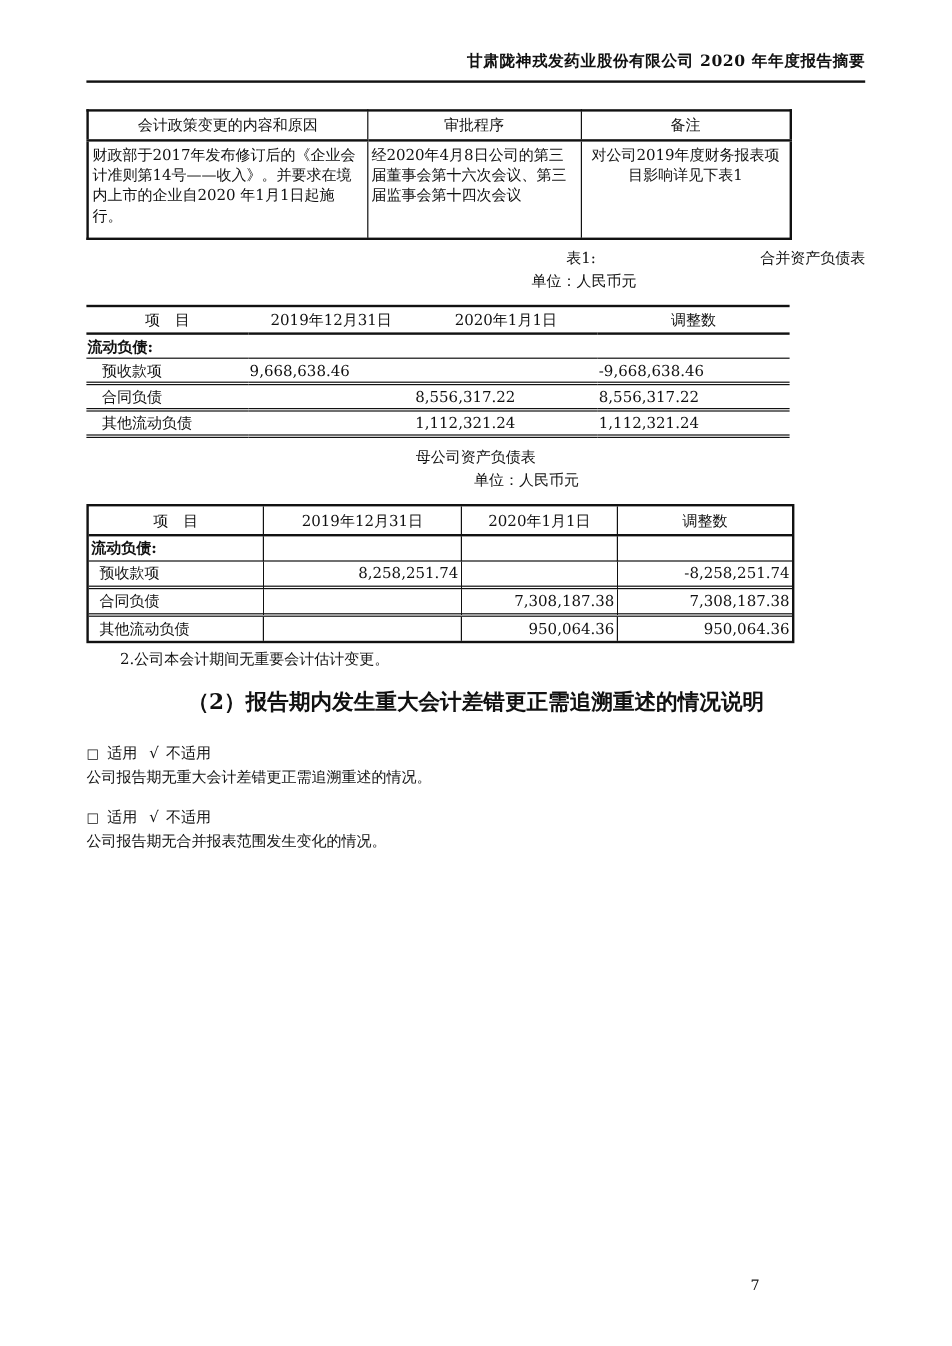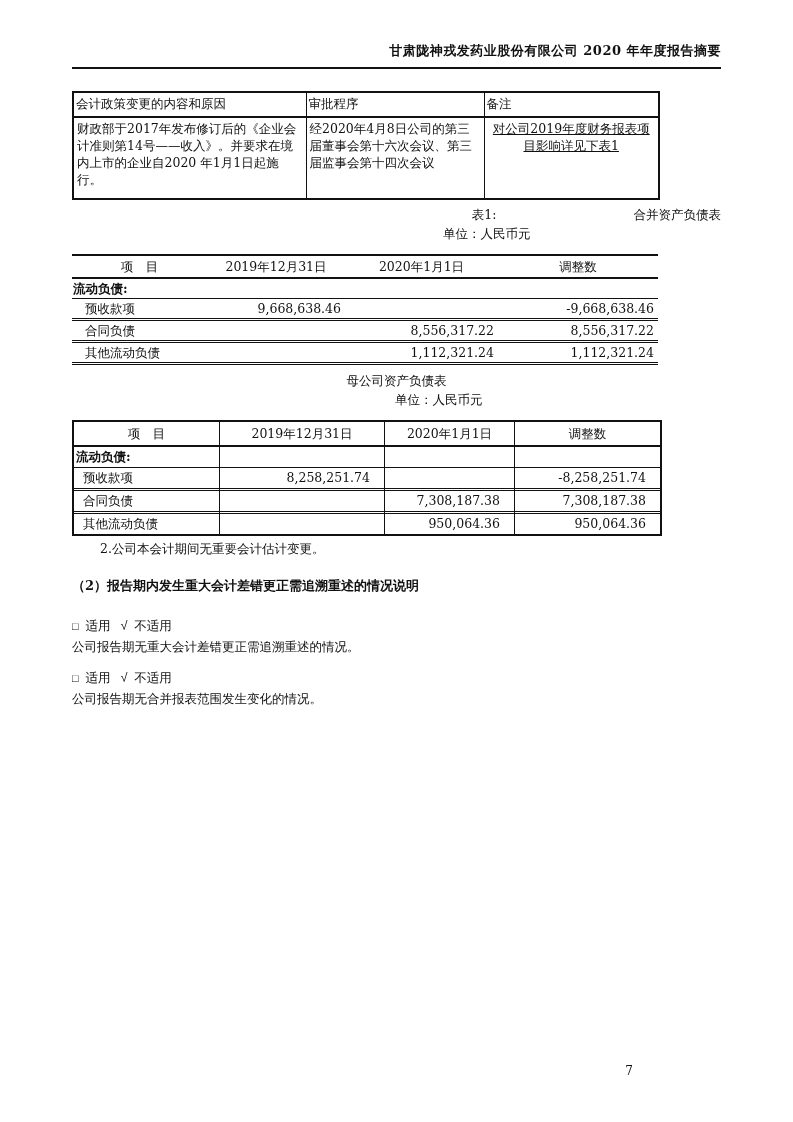--- a/index.html
+++ b/index.html
@@ -31,31 +31,31 @@
     border-collapse: collapse;
     border: 2px solid #111;
     font-size: 12.5px;
     table-layout: fixed;
   }
   .policy-table th {
     border: 1px solid #111;
     border-bottom: 2px solid #111;
     font-weight: normal;
     height: 23px;
-    text-align: left;
+    text-align: center;
     padding: 0 2px;
   }
   .policy-table td {
     border: 1px solid #111;
     vertical-align: top;
     padding: 2px 3px;
     line-height: 17px;
     height: 76px;
   }
-  .policy-table td.center { text-align: center; text-decoration: underline; }
+  .policy-table td.center { text-align: center; }
 
   
   .caption-row { margin-top: 6px; font-size: 12.5px; line-height: 17px; text-align: right; }
   .caption-row .tbl-label { margin-left: 28px; }
   .caption-row .tbl-title { margin-left: 133px; }
   .unit-line1 { margin-left: 371px; margin-top: 2px; font-size: 12.5px; line-height: 17px; }
   .parent-caption { margin-top: 8px; text-align: center; font-size: 12.5px; line-height: 16px; }
   .unit-line2 { margin-left: 323px; margin-top: 2px; font-size: 12.5px; line-height: 17px; }
 
   
@@ -73,21 +73,21 @@
     text-align: center;
     height: 19px;
     border-bottom: 2px solid #111;
     line-height: 19px;
   }
   .fin-table td { height: 17px; line-height: 17px; }
   .fin-table tr.r-section td { border-bottom: 1px solid #111; font-weight: bold; }
   .fin-table tr.r-data td { border-bottom: 3px double #111; }
   .fin-table .lbl { text-align: left; padding-left: 13px; }
   .fin-table .lbl-flush { text-align: left; padding-left: 1px; }
-  .fin-table .num { text-align: right; padding-right: 4px; }
+  .fin-table .num { padding-right: 4px; }
 
   
   .grid-table {
     width: 586px;
     margin-top: 12px;
     border-collapse: separate;
     border-spacing: 0;
     border: 2px solid #111;
     font-size: 12.5px;
     table-layout: fixed;
@@ -105,26 +105,26 @@
     height: 18px;
     line-height: 18px;
     border-right: 1px solid #111;
   }
   .grid-table td:last-child { border-right: none; }
   .grid-table tr.r-section td { border-bottom: 1px solid #111; font-weight: bold; }
   .grid-table tr.r-data td { border-bottom: 3px double #111; }
   .grid-table tr.r-last td { border-bottom: none; }
   .grid-table .lbl { text-align: left; padding-left: 9px; }
   .grid-table .lbl-flush { text-align: left; padding-left: 2px; }
-  .grid-table .num { text-align: right; padding-right: 14px; }
+  .grid-table .num { text-align: right; padding-right: 2px; }
 
   
   .note { margin-top: 4px; margin-left: 28px; font-size: 12.5px; line-height: 17px; }
-  .section-heading { margin-top: 20px; font-size: 13px; font-weight: bold; line-height: 18px; }
-  .applicability { margin-top: 24px; font-size: 12.5px; line-height: 17px; font-family: Liberation Mono, monospace; }
+  .section-heading { margin-top: 20px; font-size: 18px; font-weight: bold; line-height: 18px; text-align: center; }
+  .applicability { margin-top: 24px; font-size: 12.5px; line-height: 17px; }
   .applicability .box { font-size: 11px; margin-right: 7px; }
   .applicability .app-label { margin-right: 10px; }
   .applicability .check { margin-right: 6px; }
   .body-text { margin-top: 2px; font-size: 12.5px; line-height: 17px; }
   .sect-gap { margin-top: 18px; }
   .app-gap { margin-top: 16px; }
 
   .page-number {
     position: absolute;
     right: 77px;

